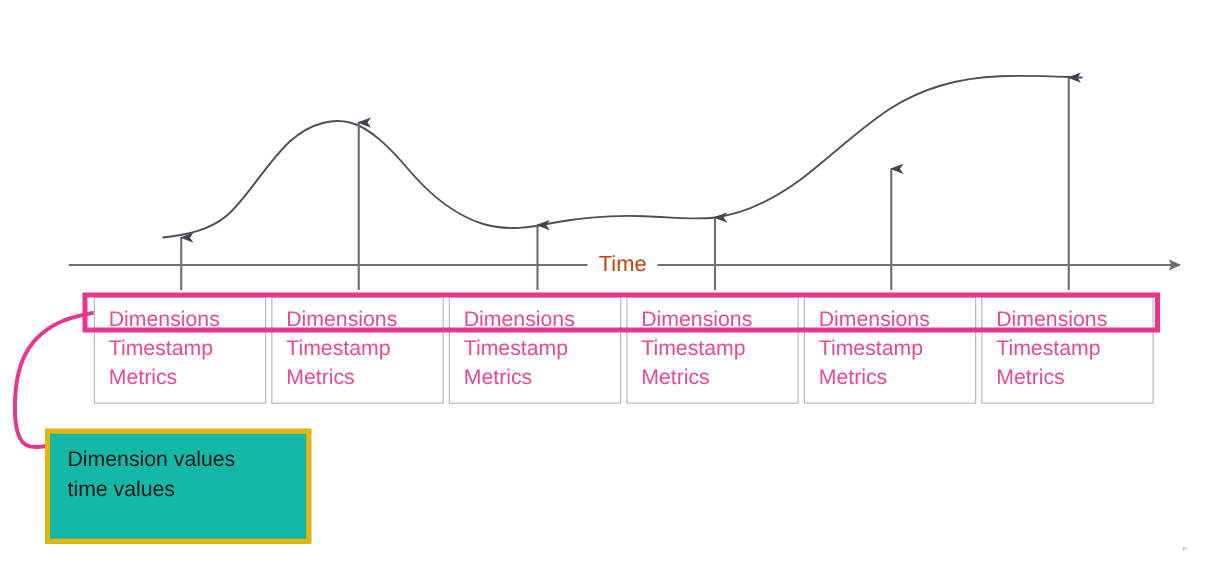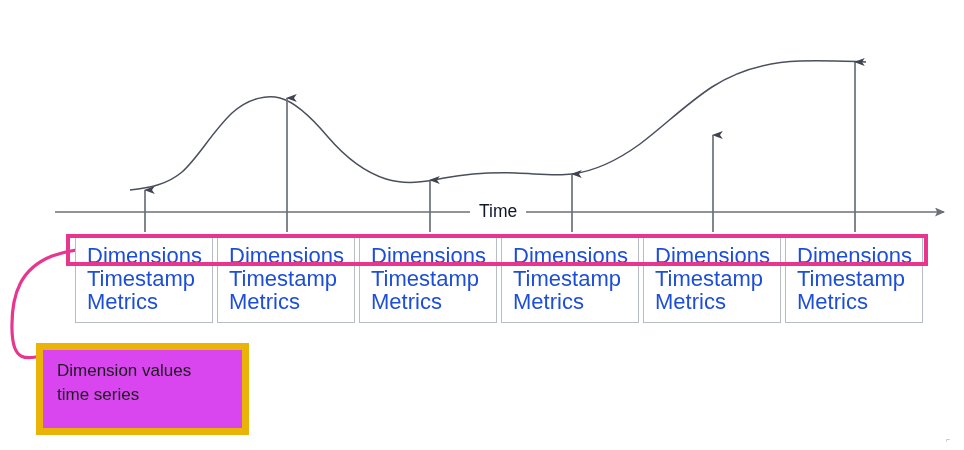--- a/index.html
+++ b/index.html
@@ -25,38 +25,38 @@
     height: 450px;
   }
   .rec-box {
     position: absolute;
     box-sizing: border-box;
     border: 1px solid #b8bcc4;
     background: #ffffff;
     padding: 6px 0 8px 11px;
   }
   .rec-line {
-    font-size: 22px;
+    font-size: 17px;
     line-height: 23px;
-    color: #1d4ed8;
+    color: #ec4899;
     white-space: nowrap;
   }
   .axis-label {
     position: absolute;
     font-size: 17.5px;
-    color: #0f172a;
+    color: #c2410c;
     background: #ffffff;
     padding: 0 9px;
     line-height: 20px;
   }
   .callout {
     position: absolute;
     box-sizing: border-box;
-    border: 7px solid #eab308;
-    background: #d946ef;
+    border: 4px solid #eab308;
+    background: #14b8a6;
     padding: 9px 12px 10px 14px;
   }
   .callout-line {
     font-size: 17px;
     line-height: 23.5px;
     color: #1a1a1a;
     white-space: nowrap;
   }
   .highlight-frame {
     position: absolute;
@@ -139,18 +139,18 @@
   <div class="rec-box" style="left:785px; top:237px; width:138px; height:86px;">
     <div class="rec-line">Dimensions</div>
     <div class="rec-line">Timestamp</div>
     <div class="rec-line">Metrics</div>
   </div>
 
   <div class="highlight-frame" style="left:66px; top:234px; width:862px; height:32px;"></div>
 
   <div class="callout" style="left:36px; top:343px; width:213px; height:92px;">
     <div class="callout-line">Dimension values</div>
-    <div class="callout-line">time series</div>
+    <div class="callout-line">time values</div>
   </div>
 
   <div class="corner-mark" style="left:946px; top:436px;">⌐</div>
 
 </div>
 
 </body></html>

